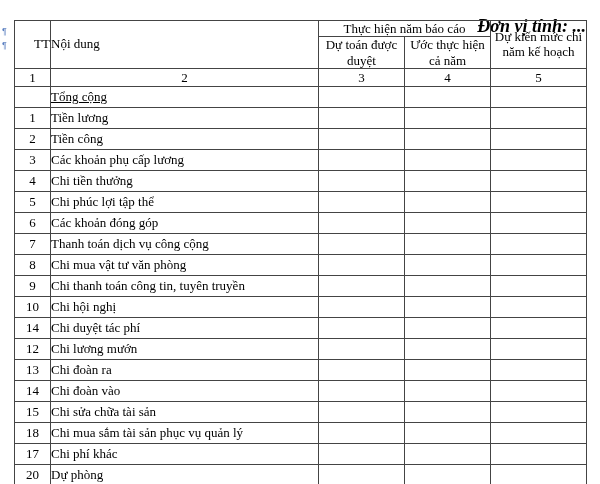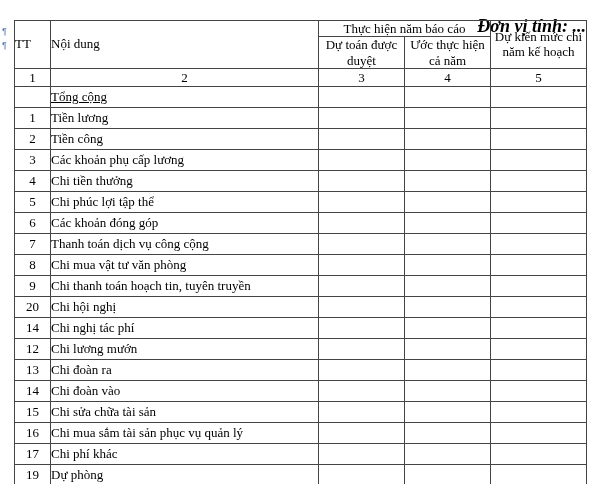--- a/index.html
+++ b/index.html
@@ -81,21 +81,21 @@
   }
   .total-label {
     font-weight: bold;
     text-decoration: underline;
   }
   .tt-cell {
     text-align: center;
     font-size: 12.5px;
   }
   .hdr-tt {
-    text-align: left;
+    text-align: right;
     font-size: 13px;
   }
   .hdr-noidung {
     text-align: left;
     font-size: 13px;
   }
   .mark {
     position: absolute;
     left: 2px;
     font-size: 9px;
@@ -201,35 +201,35 @@
       </tr>
       <tr>
         <td class="tt-cell">8</td>
         <td class="cell-content">Chi mua vật tư văn phòng</td>
         <td class="cell-blank"></td>
         <td class="cell-blank"></td>
         <td class="cell-blank"></td>
       </tr>
       <tr>
         <td class="tt-cell">9</td>
-        <td class="cell-content">Chi thanh toán hoạch tin, tuyên truyền</td>
-        <td class="cell-blank"></td>
-        <td class="cell-blank"></td>
-        <td class="cell-blank"></td>
-      </tr>
-      <tr>
-        <td class="tt-cell">20</td>
+        <td class="cell-content">Chi thanh toán công tin, tuyên truyền</td>
+        <td class="cell-blank"></td>
+        <td class="cell-blank"></td>
+        <td class="cell-blank"></td>
+      </tr>
+      <tr>
+        <td class="tt-cell">10</td>
         <td class="cell-content">Chi hội nghị</td>
         <td class="cell-blank"></td>
         <td class="cell-blank"></td>
         <td class="cell-blank"></td>
       </tr>
       <tr>
         <td class="tt-cell">14</td>
-        <td class="cell-content">Chi nghị tác phí</td>
+        <td class="cell-content">Chi duyệt tác phí</td>
         <td class="cell-blank"></td>
         <td class="cell-blank"></td>
         <td class="cell-blank"></td>
       </tr>
       <tr>
         <td class="tt-cell">12</td>
         <td class="cell-content">Chi lương mướn</td>
         <td class="cell-blank"></td>
         <td class="cell-blank"></td>
         <td class="cell-blank"></td>
@@ -249,35 +249,35 @@
         <td class="cell-blank"></td>
       </tr>
       <tr>
         <td class="tt-cell">15</td>
         <td class="cell-content">Chi sửa chữa tài sản</td>
         <td class="cell-blank"></td>
         <td class="cell-blank"></td>
         <td class="cell-blank"></td>
       </tr>
       <tr>
-        <td class="tt-cell">16</td>
+        <td class="tt-cell">18</td>
         <td class="cell-content">Chi mua sắm tài sản phục vụ quản lý</td>
         <td class="cell-blank"></td>
         <td class="cell-blank"></td>
         <td class="cell-blank"></td>
       </tr>
       <tr>
         <td class="tt-cell">17</td>
         <td class="cell-content">Chi phí khác</td>
         <td class="cell-blank"></td>
         <td class="cell-blank"></td>
         <td class="cell-blank"></td>
       </tr>
       <tr>
-        <td class="tt-cell">19</td>
+        <td class="tt-cell">20</td>
         <td class="cell-content">Dự phòng</td>
         <td class="cell-blank"></td>
         <td class="cell-blank"></td>
         <td class="cell-blank"></td>
       </tr>
     </tbody>
   </table>
 
 </div>
 

